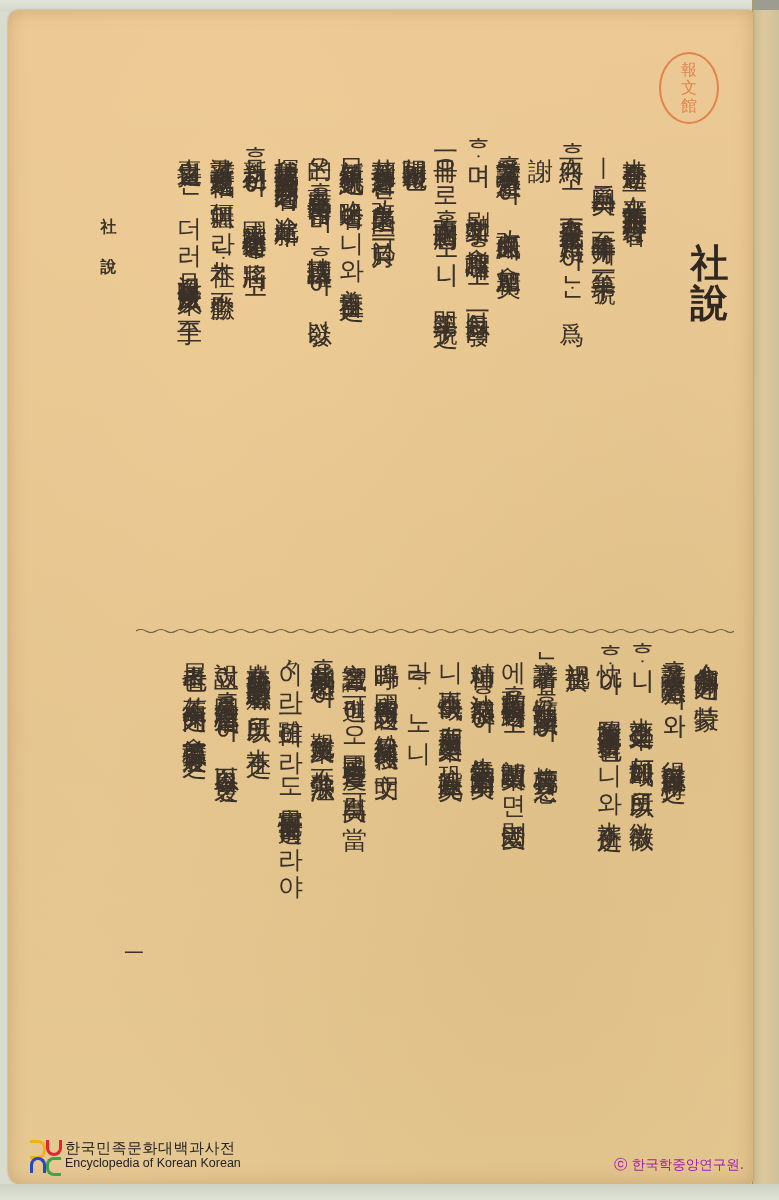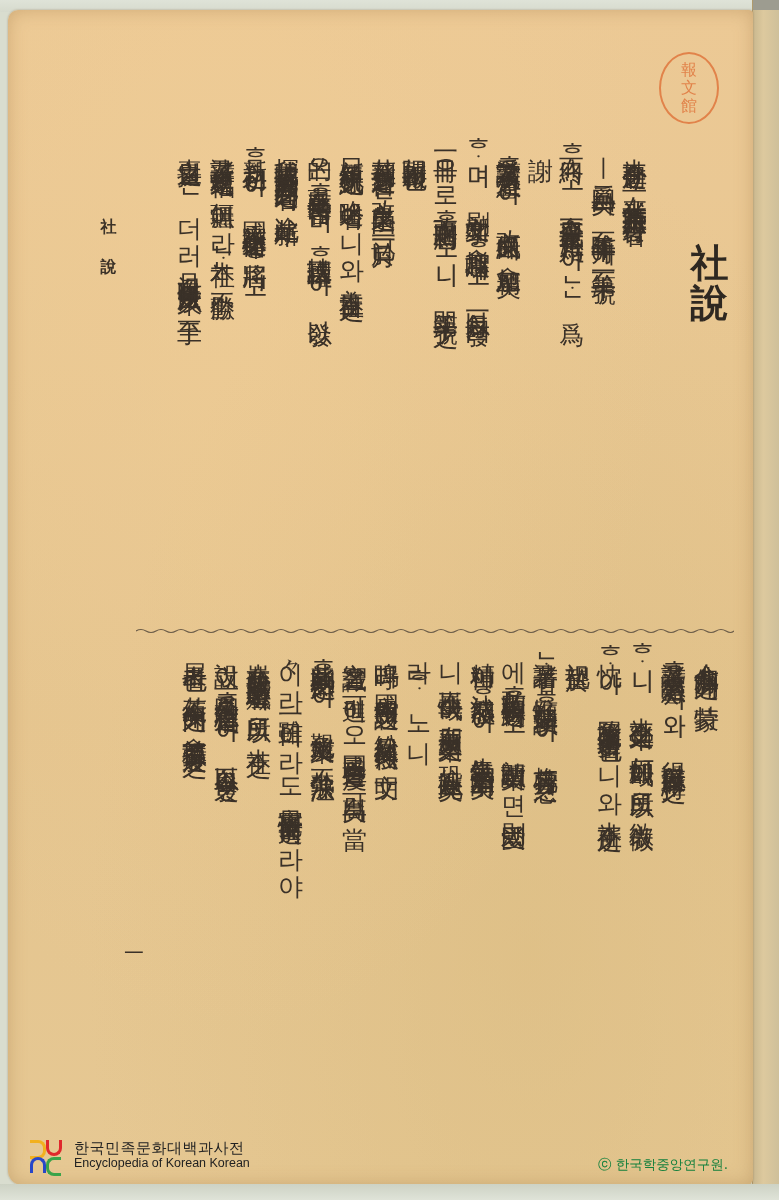--- a/index.html
+++ b/index.html
@@ -61,33 +61,33 @@
     font-size:16px; font-weight:bold; letter-spacing:40px;
     color:#3b3228; transform:translateX(-50%);
   }
   .divider {
     position:absolute; left:136px; top:627px; width:598px; height:8px;
   }
   .page-num {
     position:absolute; left:124px; top:940px; font-size:20px; color:#3a3128;
   }
   .footer-logo {
-    position:absolute; left:30px; top:1140px; display:flex; align-items:center; gap:12px;
+    position:absolute; left:30px; top:1140px; display:flex; align-items:center; gap:3px;
   }
   .logo-mark { position:relative; width:32px; height:32px; }
   .logo-mark .a { position:absolute; left:0; top:0; width:13px; height:13px; border:3px solid #f2b01e; border-left:none; border-radius:0 8px 8px 0; }
   .logo-mark .b { position:absolute; left:16px; top:0; width:10px; height:13px; border:3px solid #e0282c; border-top:none; border-radius:0 0 8px 8px; }
   .logo-mark .c { position:absolute; left:0; top:17px; width:10px; height:13px; border:3px solid #2847c8; border-bottom:none; border-radius:8px 8px 0 0; }
   .logo-mark .d { position:absolute; left:16px; top:17px; width:12px; height:13px; border:3px solid #3aa44a; border-right:none; border-radius:8px 0 0 8px; }
   .logo-text { display:flex; flex-direction:column; line-height:15px; }
   .logo-ko { font-family:"DejaVu Sans", sans-serif; font-size:15px; color:#222; letter-spacing:0.5px; }
   .logo-en { font-family:"Liberation Sans", sans-serif; font-size:12.5px; color:#222; }
   .copyright {
-    position:absolute; left:598px; top:1156px;
-    font-family:"DejaVu Sans", sans-serif; font-size:13.5px; color:#15803d;
+    position:absolute; left:614px; top:1156px;
+    font-family:"DejaVu Sans", sans-serif; font-size:13.5px; color:#a21caf;
   }
 </style>
 </head>
 <body>
 
 <div class="scan-top"></div>
 <div class="right-strip"></div>
 <div class="right-strip-top"></div>
 
 <div class="page"></div>

